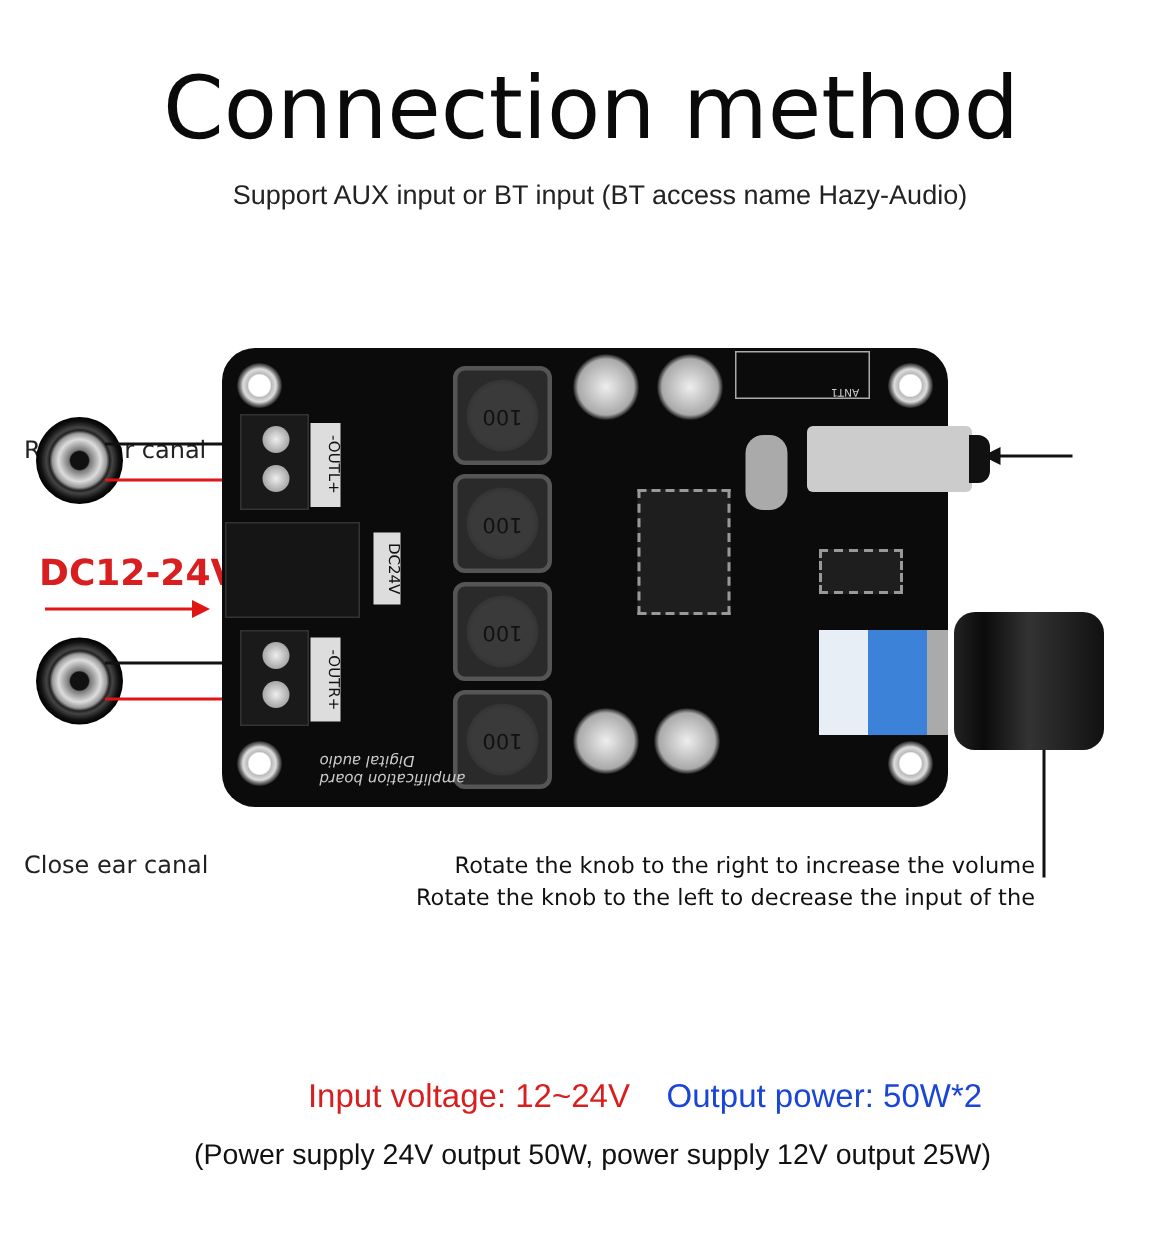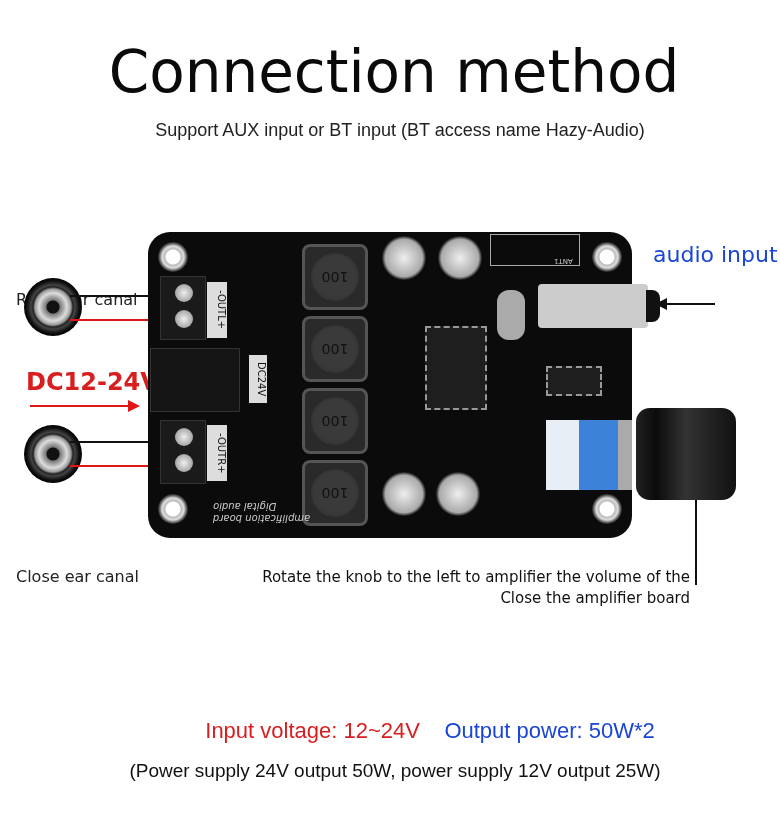--- a/index.html
+++ b/index.html
@@ -117,29 +117,28 @@
   </div>
 <div id="pot-base" class="abs"></div>
 <div id="knob" class="abs"></div>
 
 <div id="board-text" class="abs">
   <div>amplification board</div>
   <div>Digital audio</div>
 </div>
 
 <div id="aux-label" class="abs">
-  <div>audio input</div>
 </div>
 <div class="abs wire black" style="left:665px;top:303px;width:50px;"></div>
 <div class="abs" style="left:655px;top:298px;width:0;height:0;border-top:6px solid transparent;border-bottom:6px solid transparent;border-right:12px solid #111;"></div>
 
 <div id="knob-line" class="abs"></div>
 <div id="knob-note" class="abs">
-  <div>Rotate the knob to the left to amplifier the volume of the</div>
-  <div>Close the amplifier board</div>
+  <div>Rotate the knob to the right to increase the volume</div>
+  <div>Rotate the knob to the left to decrease the input of the</div>
 </div>
 
 <div id="spec1" class="abs">
   <span class="red">Input voltage: 12~24V</span>
   &nbsp;&nbsp;
   <span class="blue">Output power: 50W*2</span>
 </div>
 <div id="spec2" class="abs">(Power supply 24V output 50W, power supply 12V output 25W)</div>
 
 </body></html>

